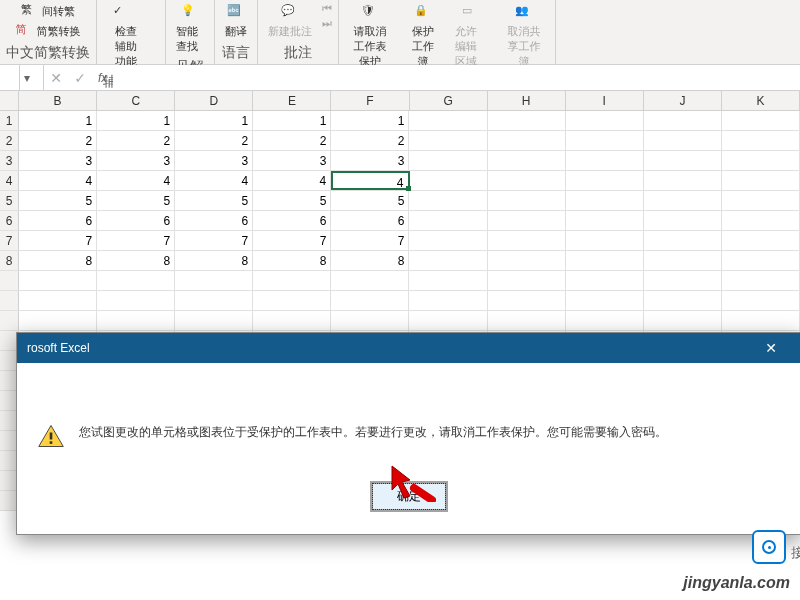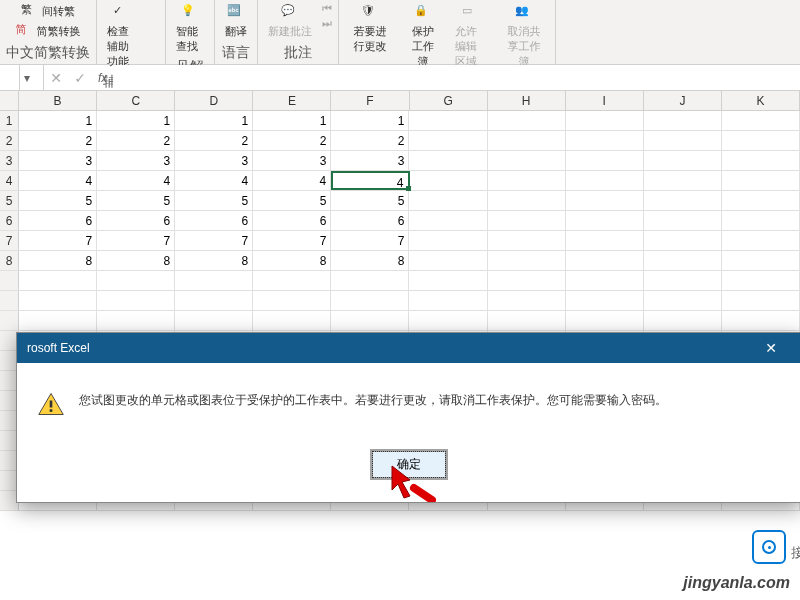--- a/index.html
+++ b/index.html
@@ -28,21 +28,21 @@
     .rows { }
     .row { display: flex; height: 20px; border-bottom: 1px solid #e0e0e0; }
     .row-h { width: 20px; text-align: center; background: #f3f2f1; border-right: 1px solid #d0d0d0; font-size: 12px; line-height: 20px; color: #333; }
     .cell { width: 82px; border-right: 1px solid #e0e0e0; text-align: right; padding: 0 4px; line-height: 20px; font-size: 12px; }
     .selected-cell { border: 2px solid #217346; position: relative; }
     .selected-cell::after { content: ''; position: absolute; right: -3px; bottom: -3px; width: 5px; height: 5px; background: #217346; }
     
     .dialog { position: absolute; left: 16px; top: 332px; width: 786px; background: #fff; box-shadow: 0 6px 20px rgba(0,0,0,0.4); border: 1px solid #888; }
     .dialog-title { background: #145a8a; color: #fff; height: 30px; display: flex; align-items: center; justify-content: space-between; padding: 0 10px; font-size: 12px; }
     .dialog-close { width: 40px; text-align: center; font-size: 14px; }
-    .dialog-body { padding: 28px 20px 20px 20px; display: flex; align-items: flex-start; gap: 14px; }
+    .dialog-body { padding: 28px 20px 20px 20px; display: flex; align-items: flex-start; gap: 14px; margin-top: 32px; }
     .warn-icon { width: 28px; height: 26px; }
     .dialog-text { font-size: 12px; color: #333; line-height: 1.6; }
     .dialog-footer { text-align: center; padding: 12px 0 22px 0; }
     .ok-btn { border: 3px solid #a3a3a3; background: #e5f1fb; padding: 4px 24px; font-size: 12px; outline: 1px dotted #333; outline-offset: -3px; }
     
     .arrow-cursor { position: absolute; left: 388px; top: 462px; pointer-events: none; }
     
     .watermark { position: absolute; right: 10px; bottom: 8px; font-weight: bold; color: #333; text-align: right; }
     .watermark .main { font-size: 20px; }
     .watermark .main .red { color: #d00; }
@@ -67,21 +67,21 @@
           <span class="ribbon-icon" style="color:#c44">简</span>
           <span>简繁转换</span>
         </div>
     </div>
     <div class="ribbon-label">中文简繁转换</div>
   </div>
   <div class="ribbon-group">
     <div style="display:flex; gap:10px">
       <div class="ribbon-big-btn">
           <span class="ribbon-icon">✓</span>
-          <span style="width:30px;text-align:left">检查辅助功能</span>
+          <span style="width:30px;text-align:right">检查辅助功能</span>
         </div>
     </div>
     <div class="ribbon-label">辅助功能</div>
   </div>
   <div class="ribbon-group">
     <div class="ribbon-big-btn">
         <span class="ribbon-icon">💡</span>
         <span style="width:28px;text-align:left">智能查找</span>
       </div>
     <div class="ribbon-label">见解</div>
@@ -103,21 +103,21 @@
         <span>⏮</span>
         <span>⏭</span>
       </div>
     </div>
     <div class="ribbon-label">批注</div>
   </div>
   <div class="ribbon-group">
     <div style="display:flex; gap:8px">
       <div class="ribbon-big-btn">
           <span class="ribbon-icon">🛡</span>
-          <span style="width:42px;text-align:center">若要进行更改</span>
+          <span style="width:42px;text-align:center">请取消工作表保护</span>
         </div>
       <div class="ribbon-big-btn">
           <span class="ribbon-icon">🔒</span>
           <span style="width:32px;text-align:center">保护工作簿</span>
         </div>
       <div class="ribbon-big-btn disabled">
           <span class="ribbon-icon">▭</span>
           <span style="width:32px;text-align:left">允许编辑区域</span>
         </div>
       <div class="ribbon-big-btn disabled">

